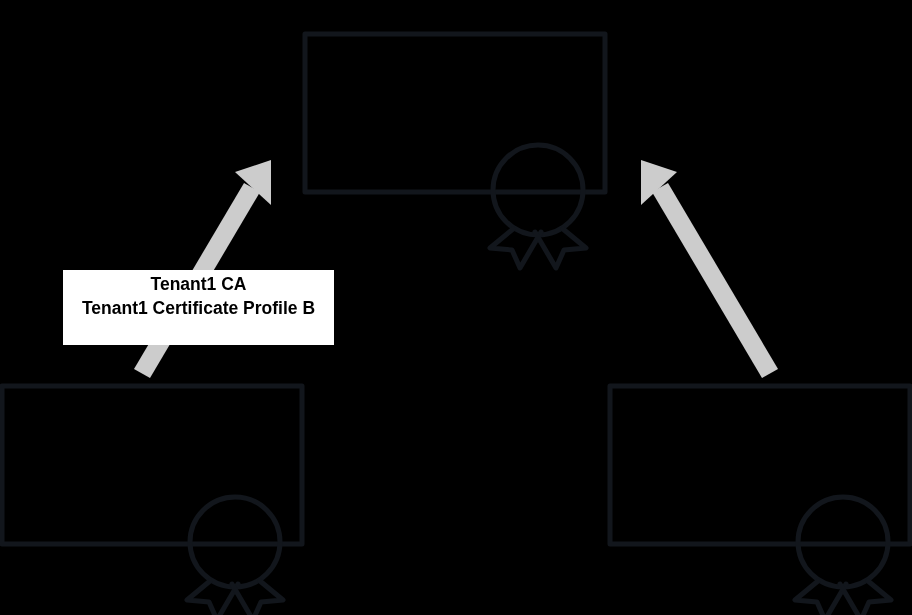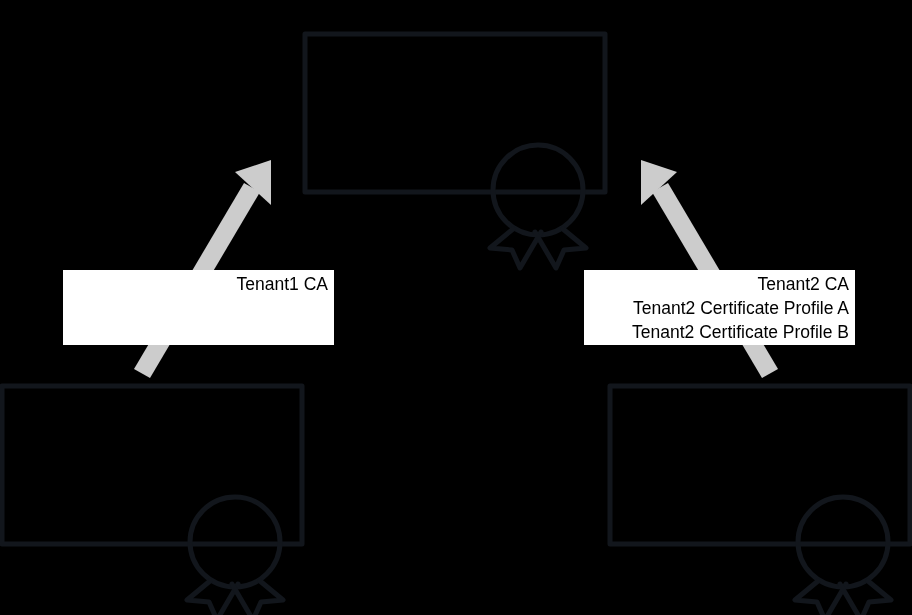--- a/index.html
+++ b/index.html
@@ -27,24 +27,24 @@
     top: 0;
     width: 912px;
     height: 615px;
     display: block;
   }
   .label-box {
     position: absolute;
     background: #ffffff;
     color: #000000;
     font-family: "Liberation Sans", sans-serif;
-    font-weight: normal;
+    font-weight: bold;
     font-size: 17.5px;
     line-height: 24px;
-    text-align: right;
+    text-align: center;
     white-space: nowrap;
     box-sizing: border-box;
     padding: 2px 6px 3px 6px;
     z-index: 5;
   }
   .label-line {
     display: block;
   }
   #label-tenant1 {
     left: 63px;
@@ -98,21 +98,17 @@
     </g>
 
     <g>
       <path d="M778,369 L668,183 L652,192 L762,378 Z" fill="#cccccc"></path>
       <path d="M641,160 L641,205 L677,172 Z" fill="#cccccc"></path>
     </g>
   </svg>
 
   <div class="label-box" id="label-tenant1">
     <span class="label-line">Tenant1 CA</span>
+    <span class="label-line">Tenant1 Certificate Profile B</span>
   </div>
 
-  <div class="label-box" id="label-tenant2">
-    <span class="label-line">Tenant2 CA</span>
-    <span class="label-line">Tenant2 Certificate Profile A</span>
-    <span class="label-line">Tenant2 Certificate Profile B</span>
-  </div>
 
 </div>
 
 </body></html>

